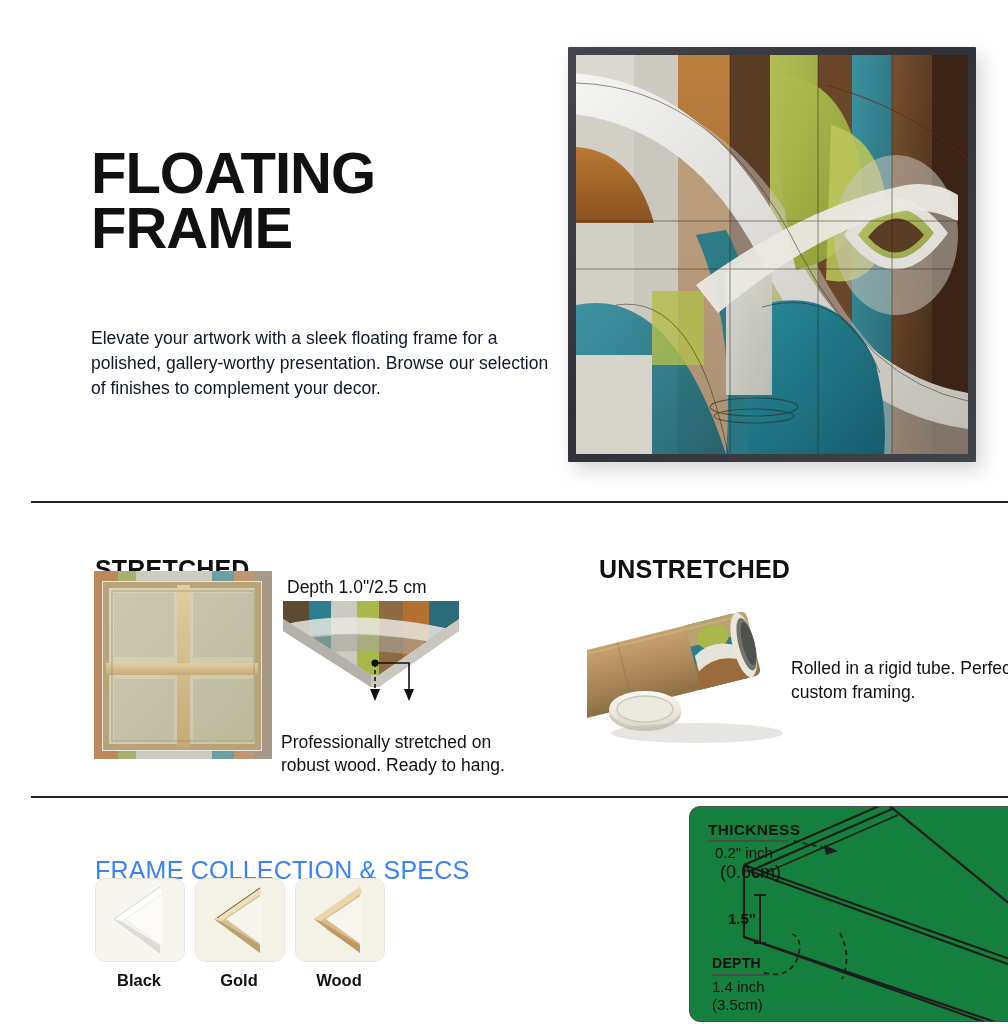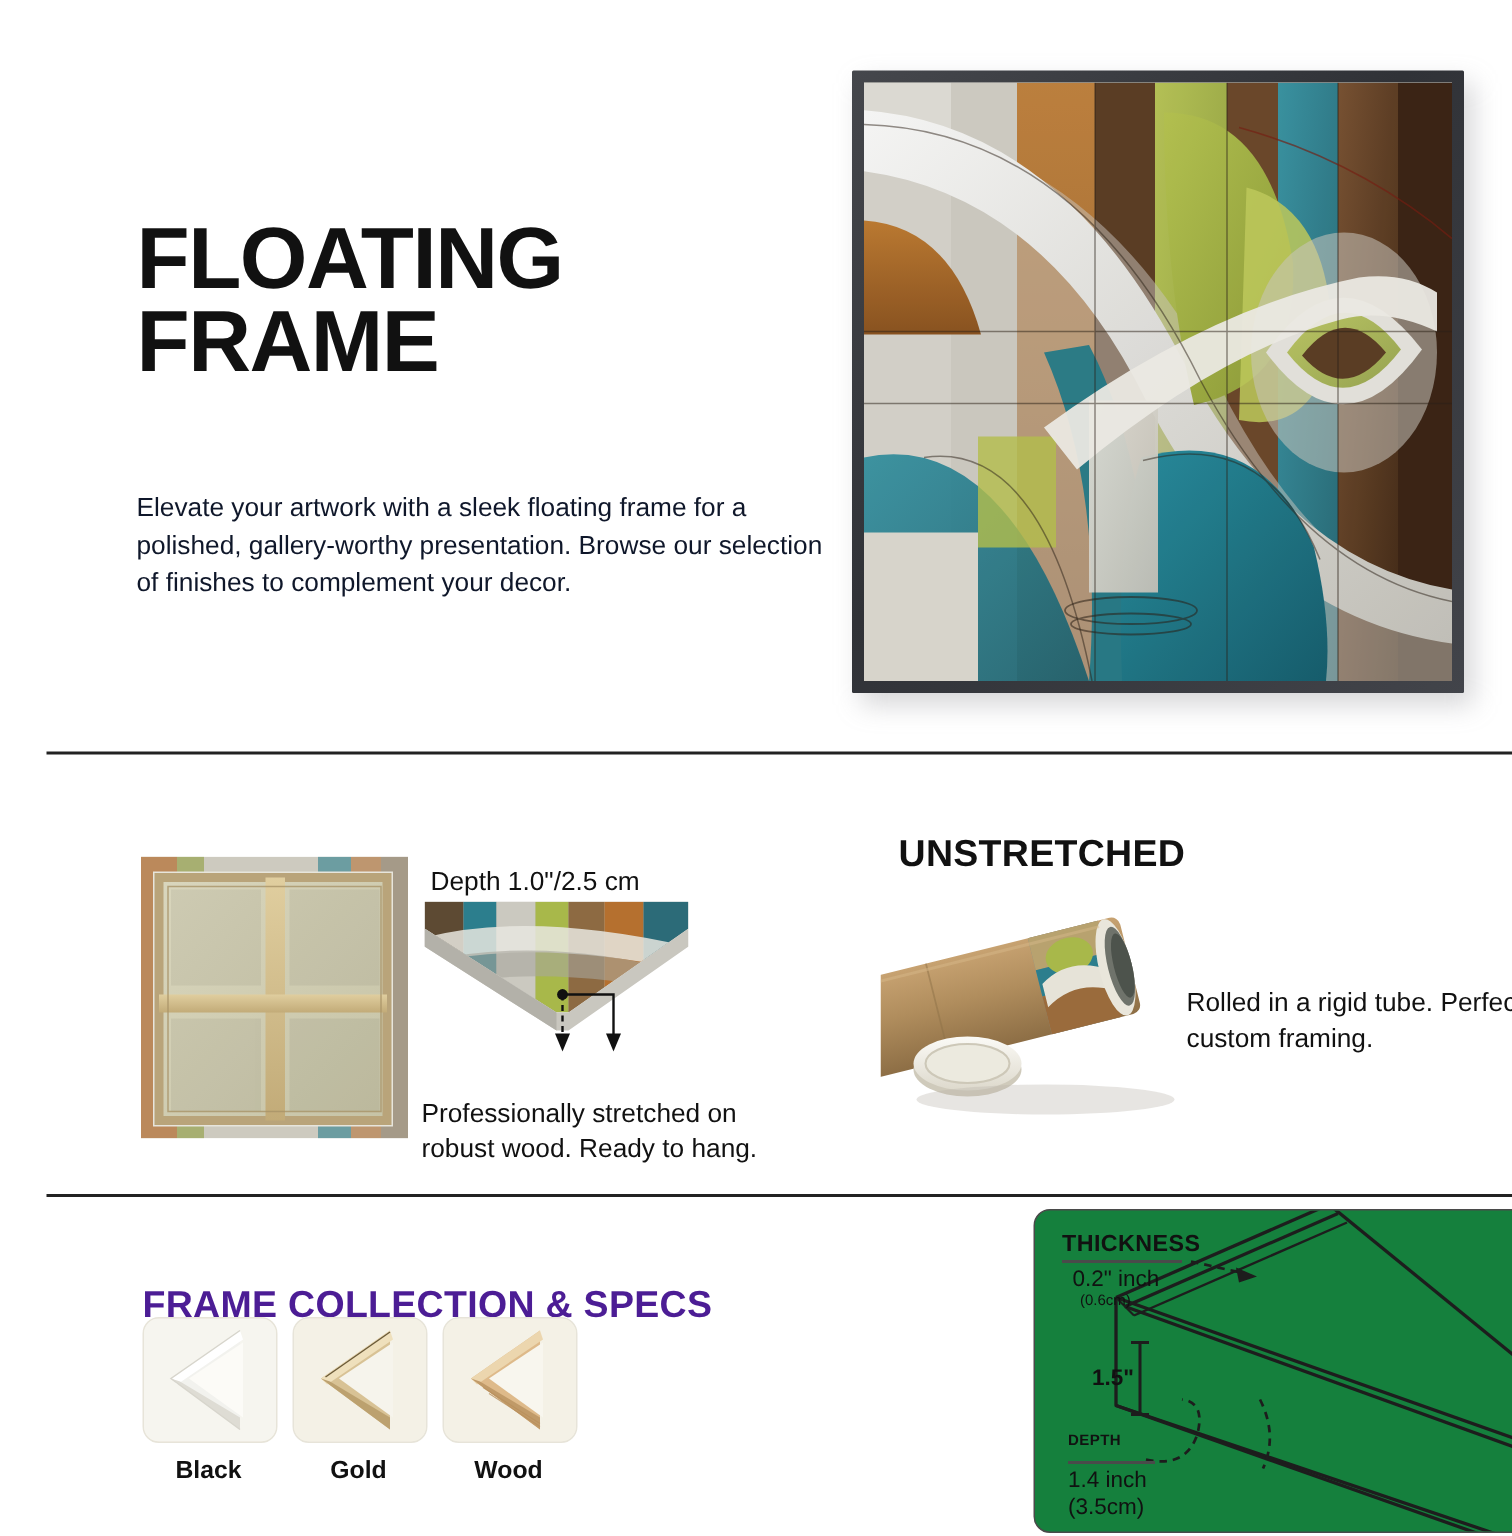--- a/index.html
+++ b/index.html
@@ -91,21 +91,21 @@
   .tube-photo svg{display:block;width:100%;height:100%;}
   .tube-desc{
     position:absolute;left:760px;top:135px;width:250px;
     font-size:17.5px;line-height:1.38;color:#111;
   }
 
   
   .sec3{position:absolute;left:0;top:798px;width:1008px;height:226px;}
   .sec3-title{
     position:absolute;left:64px;top:37px;
-    font-size:25px;font-weight:bold;letter-spacing:.2px;color:#4c1d95;
+    font-size:25px;font-weight:normal;letter-spacing:.2px;color:#3b82f6;
   }
   .swatch-row{
     position:absolute;left:64px;top:80px;width:520px;height:130px;
     display:flex;gap:12px;
   }
   .swatch{width:88px;}
   .swatch-tile{
     width:88px;height:82px;border-radius:11px;overflow:hidden;
     background:#f4f1e6;border:1px solid #e7e4d9;
     position:relative;
@@ -121,23 +121,23 @@
     border:1.6px solid #4a4a4a;border-radius:11px;background:#15803d;
     overflow:hidden;
   }
   .spec-box svg{display:block;width:100%;height:100%;}
   .spec-txt{position:absolute;color:#111;font-weight:bold;}
   .spec-thick-h{left:18px;top:14px;font-size:15.5px;letter-spacing:.3px;}
   .spec-thick-rule{
     position:absolute;left:18px;top:33px;width:80px;height:2px;background:#4a4a4a;
   }
   .spec-thick-v1{left:25px;top:37px;font-size:15px;font-weight:normal;}
-  .spec-thick-v2{left:30px;top:55px;font-size:10px;font-weight:normal;}
+  .spec-thick-v2{left:30px;top:55px;font-size:18px;font-weight:normal;}
   .spec-mid{left:38px;top:103px;font-size:15px;font-weight:bold;}
-  .spec-depth-h{left:22px;top:148px;font-size:10px;letter-spacing:.3px;}
+  .spec-depth-h{left:22px;top:148px;font-size:14px;letter-spacing:.3px;}
   .spec-depth-rule{
     position:absolute;left:22px;top:167px;width:58px;height:2px;background:#4a4a4a;
   }
   .spec-depth-v1{left:22px;top:171px;font-size:15px;font-weight:normal;}
   .spec-depth-v2{left:22px;top:189px;font-size:15px;font-weight:normal;}
 </style>
 </head>
 <body>
 
 <div class="page">
@@ -242,20 +242,21 @@
           </div>
         </div>
       </div>
     </div>
   </section>
 
   <div class="divider d1"></div>
 
   <section class="sec2">
 
+    <h2 class="col-title t-stretched">STRETCHED</h2>
 
     <div class="canvas-photo">
       <svg viewBox="0 0 178 188" preserveAspectRatio="none" aria-hidden="true">
         <defs>
           <linearGradient id="cvs" x1="0" y1="0" x2="1" y2="1">
             <stop offset="0" stop-color="#d9d6bd"></stop>
               <stop offset="1" stop-color="#c6c3a6"></stop>
           </linearGradient>
           <linearGradient id="wood" x1="0" y1="0" x2="0" y2="1">
             <stop offset="0" stop-color="#e0ce9f"></stop>

